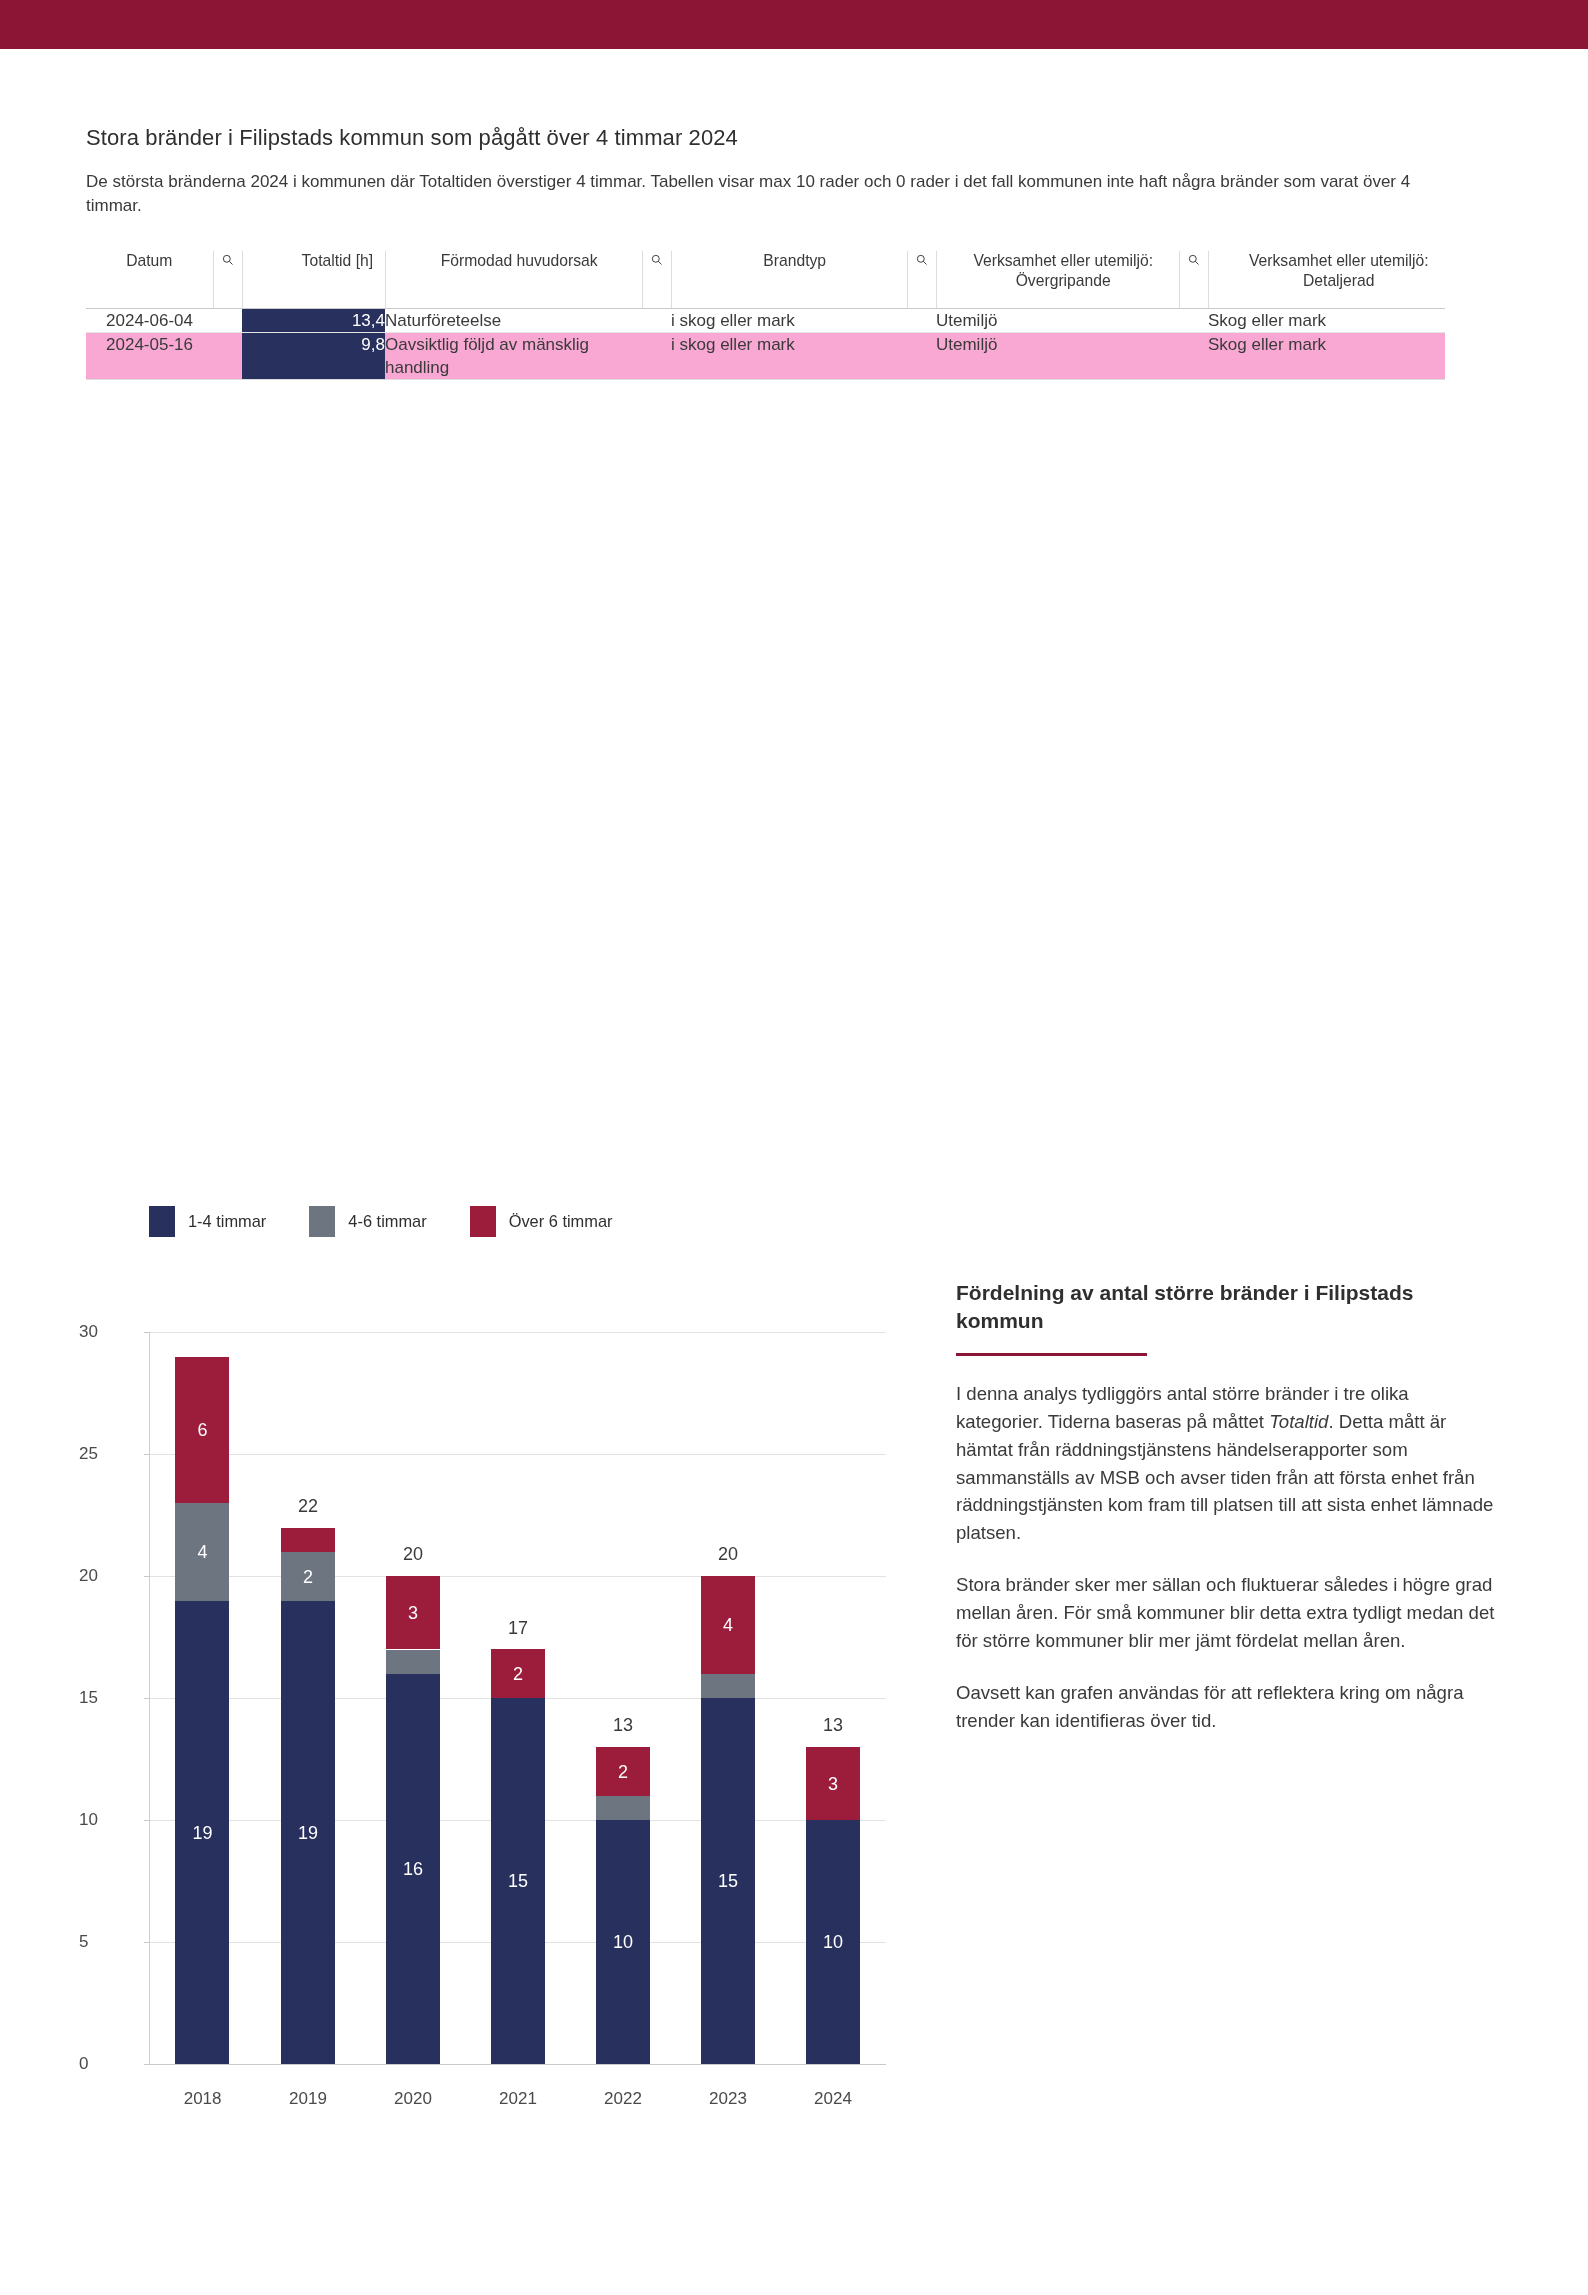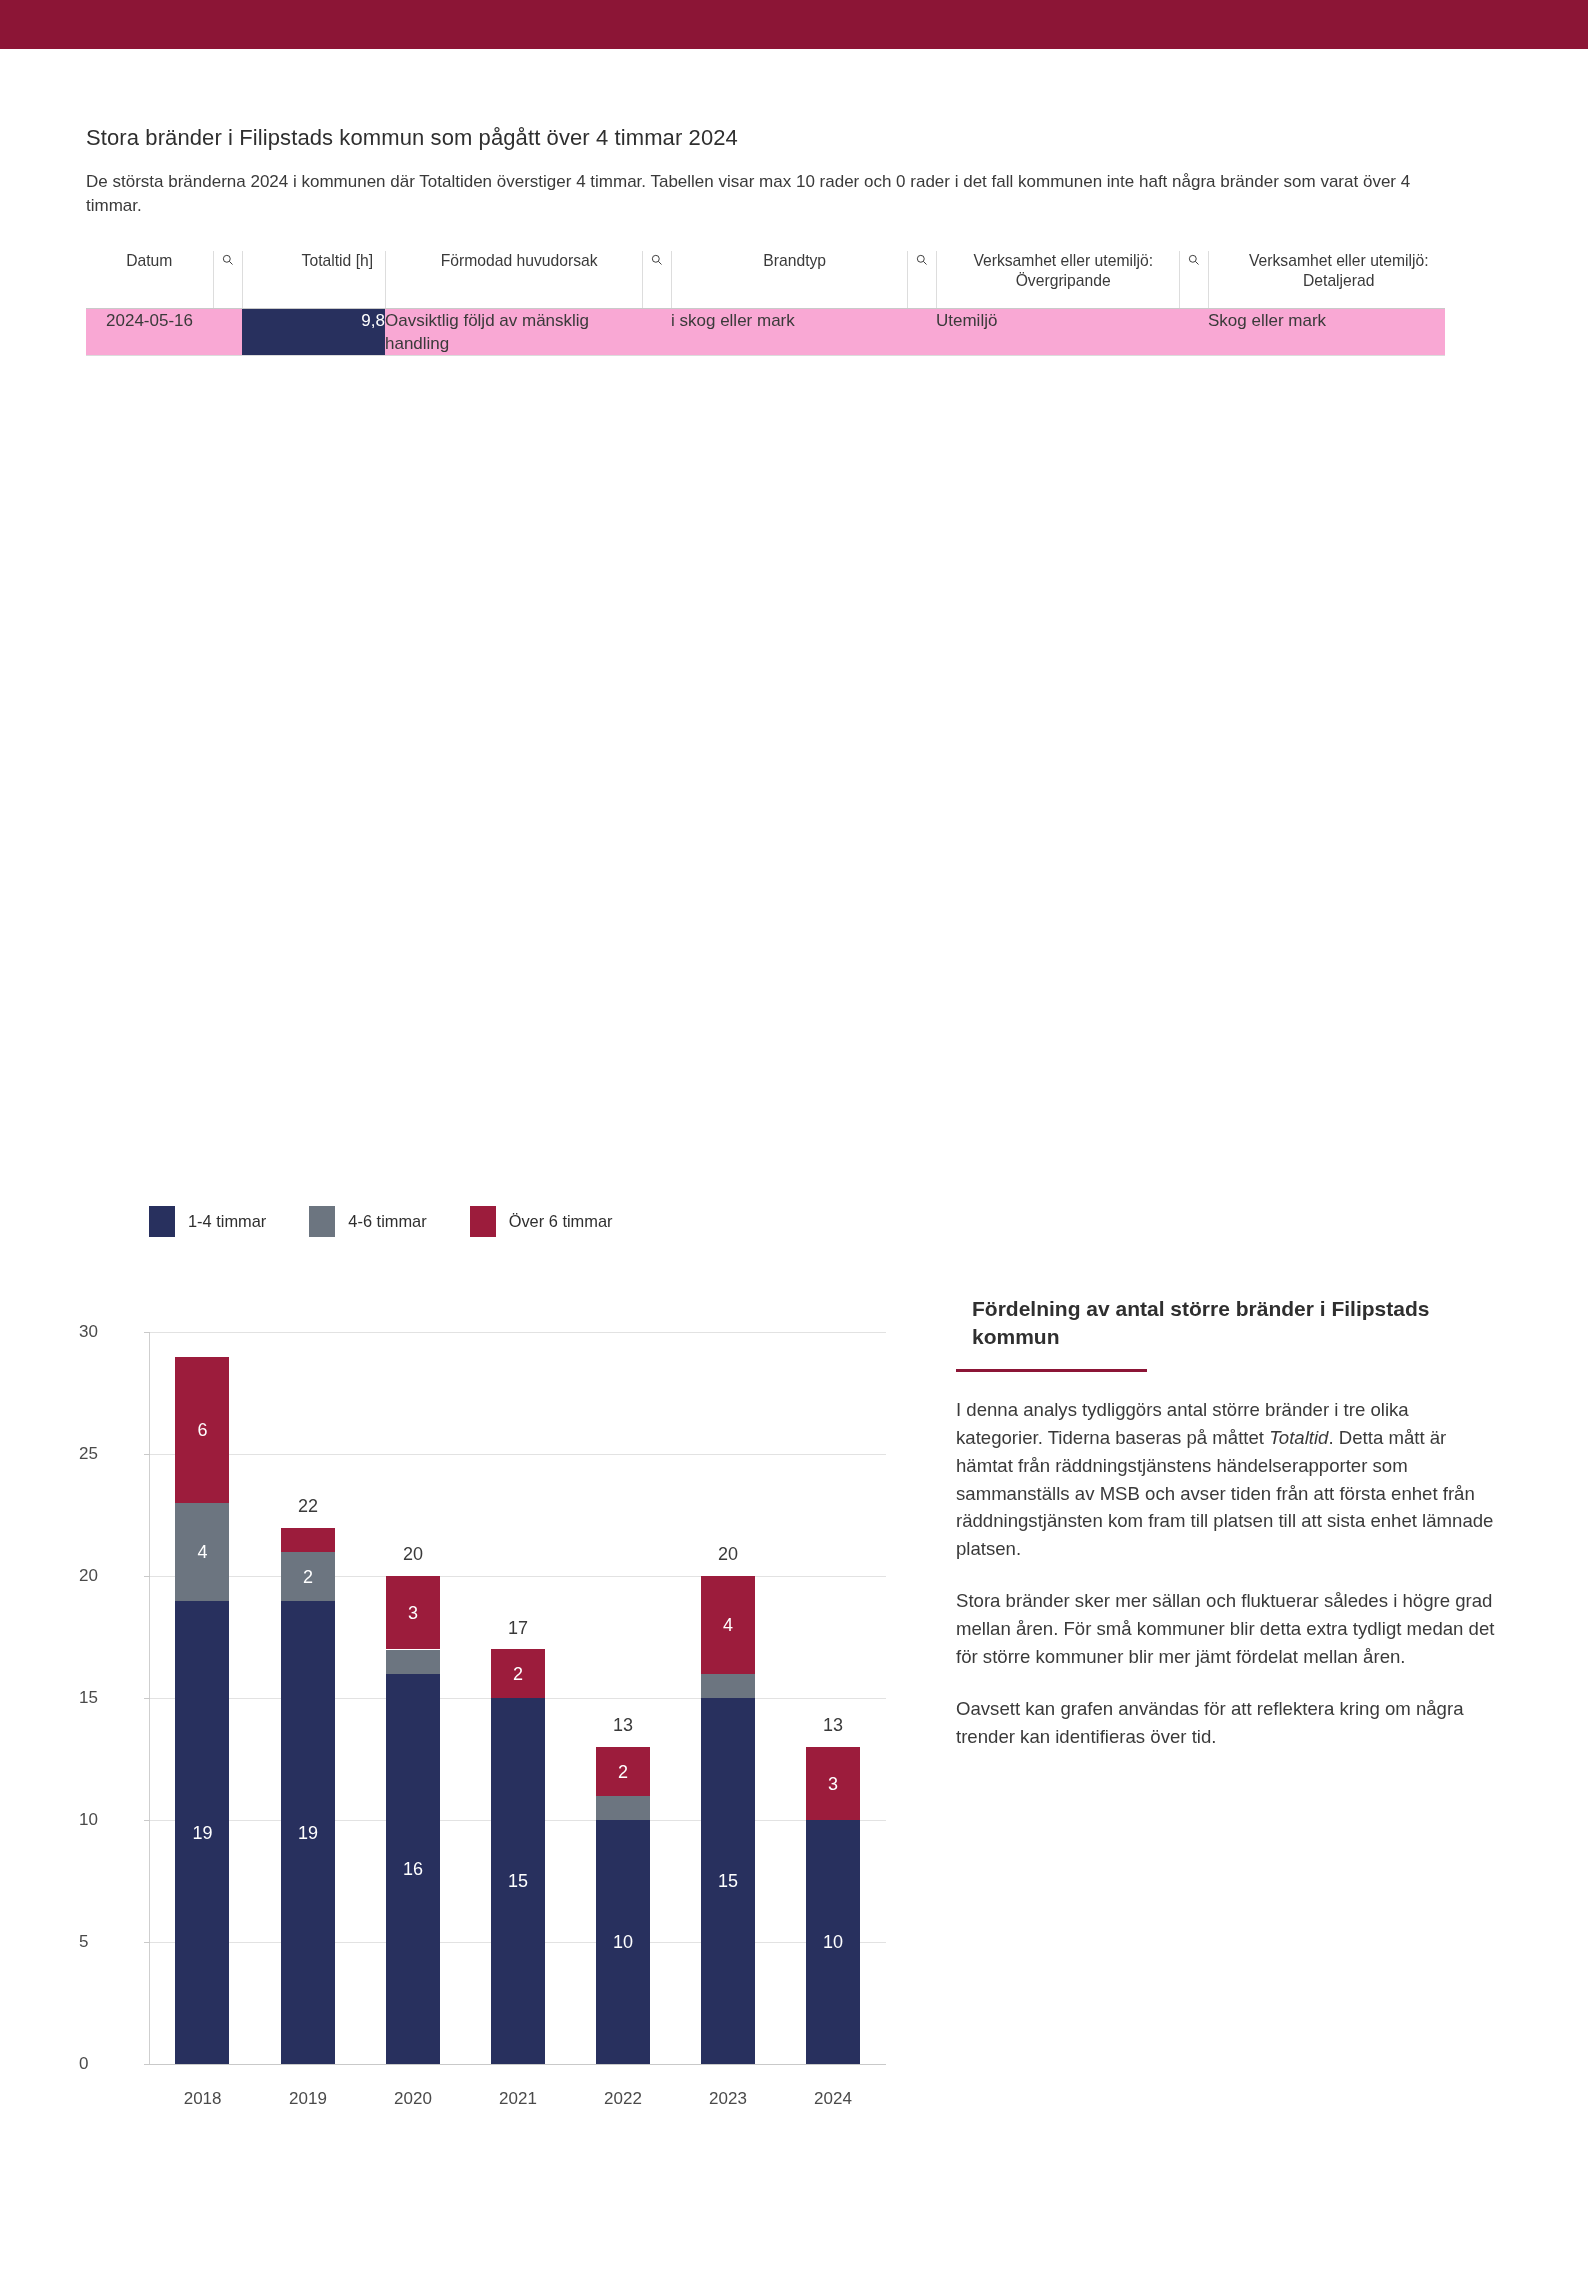--- a/index.html
+++ b/index.html
@@ -209,21 +209,21 @@
     position: absolute;
     left: 956px;
     top: 1279px;
     width: 543px;
   }
   .side h2 {
     font-size: 21px;
     font-weight: bold;
     color: #2f2f2f;
     line-height: 1.32;
-    margin: 16px;
+    margin: 0;
   }
   .side .rule {
     width: 191px;
     height: 2.9px;
     background: #8C1536;
     margin: 18.6px 0 24px 0;
   }
   .side p {
     font-size: 18.6px;
     line-height: 1.50;
@@ -292,20 +292,32 @@
               <svg viewBox="0 0 16 16">
                   <circle cx="6.4" cy="6.4" r="4.6" fill="none" stroke="#3a3a3a" stroke-width="1.3"></circle>
                   <line x1="9.8" y1="9.8" x2="14" y2="14" stroke="#3a3a3a" stroke-width="1.3"></line>
                 </svg>
             </span>
           </th>
           <th class="th-detalj">Verksamhet eller utemiljö: Detaljerad</th>
         </tr>
       </thead>
       <tbody>
+        <tr>
+          <td class="c-datum">2024-06-04</td>
+          <td class="c-gap"></td>
+          <td class="c-bar">13,4</td>
+          <td class="c-orsak">Naturföreteelse</td>
+          <td class="c-gap"></td>
+          <td class="c-brand">i skog eller mark</td>
+          <td class="c-gap"></td>
+          <td class="c-over">Utemiljö</td>
+          <td class="c-gap"></td>
+          <td class="c-detalj">Skog eller mark</td>
+        </tr>
         <tr class="alt">
           <td class="c-datum">2024-05-16</td>
           <td class="c-gap"></td>
           <td class="c-bar">9,8</td>
           <td class="c-orsak">Oavsiktlig följd av mänsklig handling</td>
           <td class="c-gap"></td>
           <td class="c-brand">i skog eller mark</td>
           <td class="c-gap"></td>
           <td class="c-over">Utemiljö</td>
           <td class="c-gap"></td>

